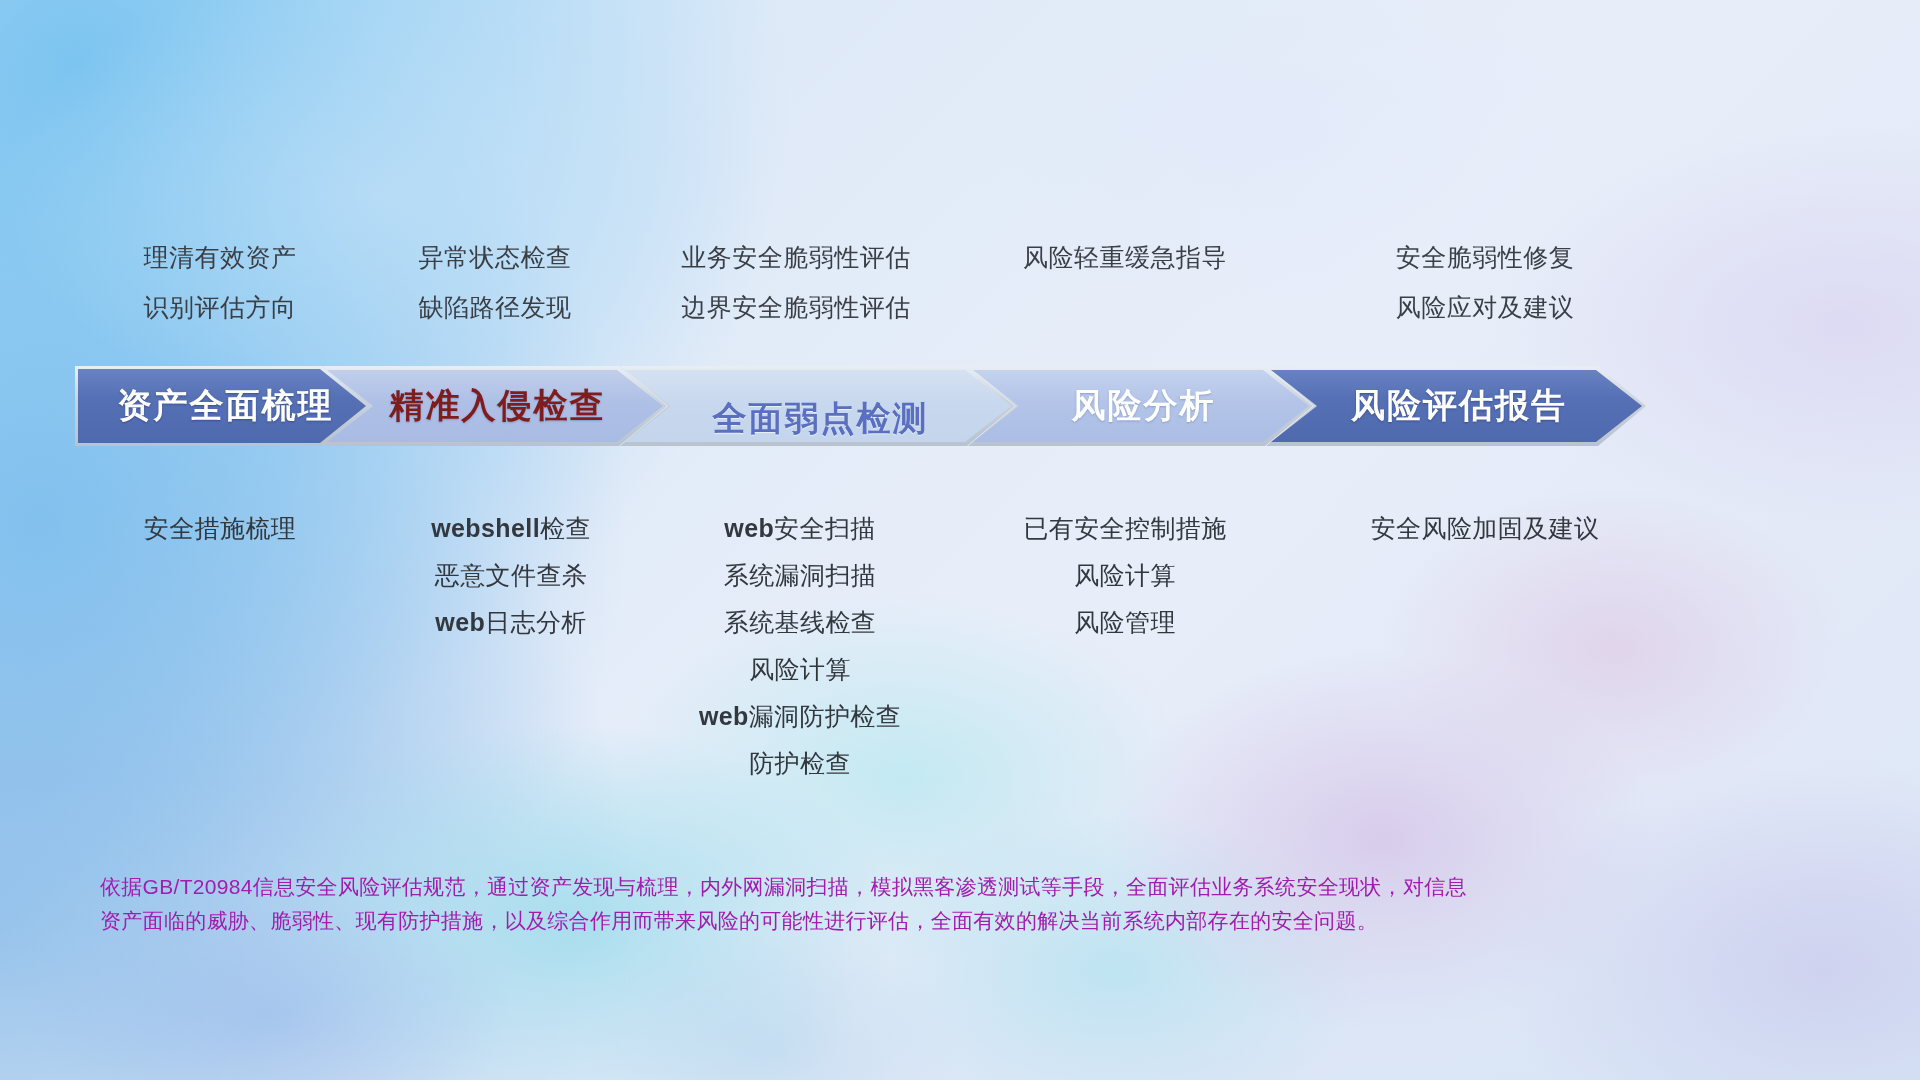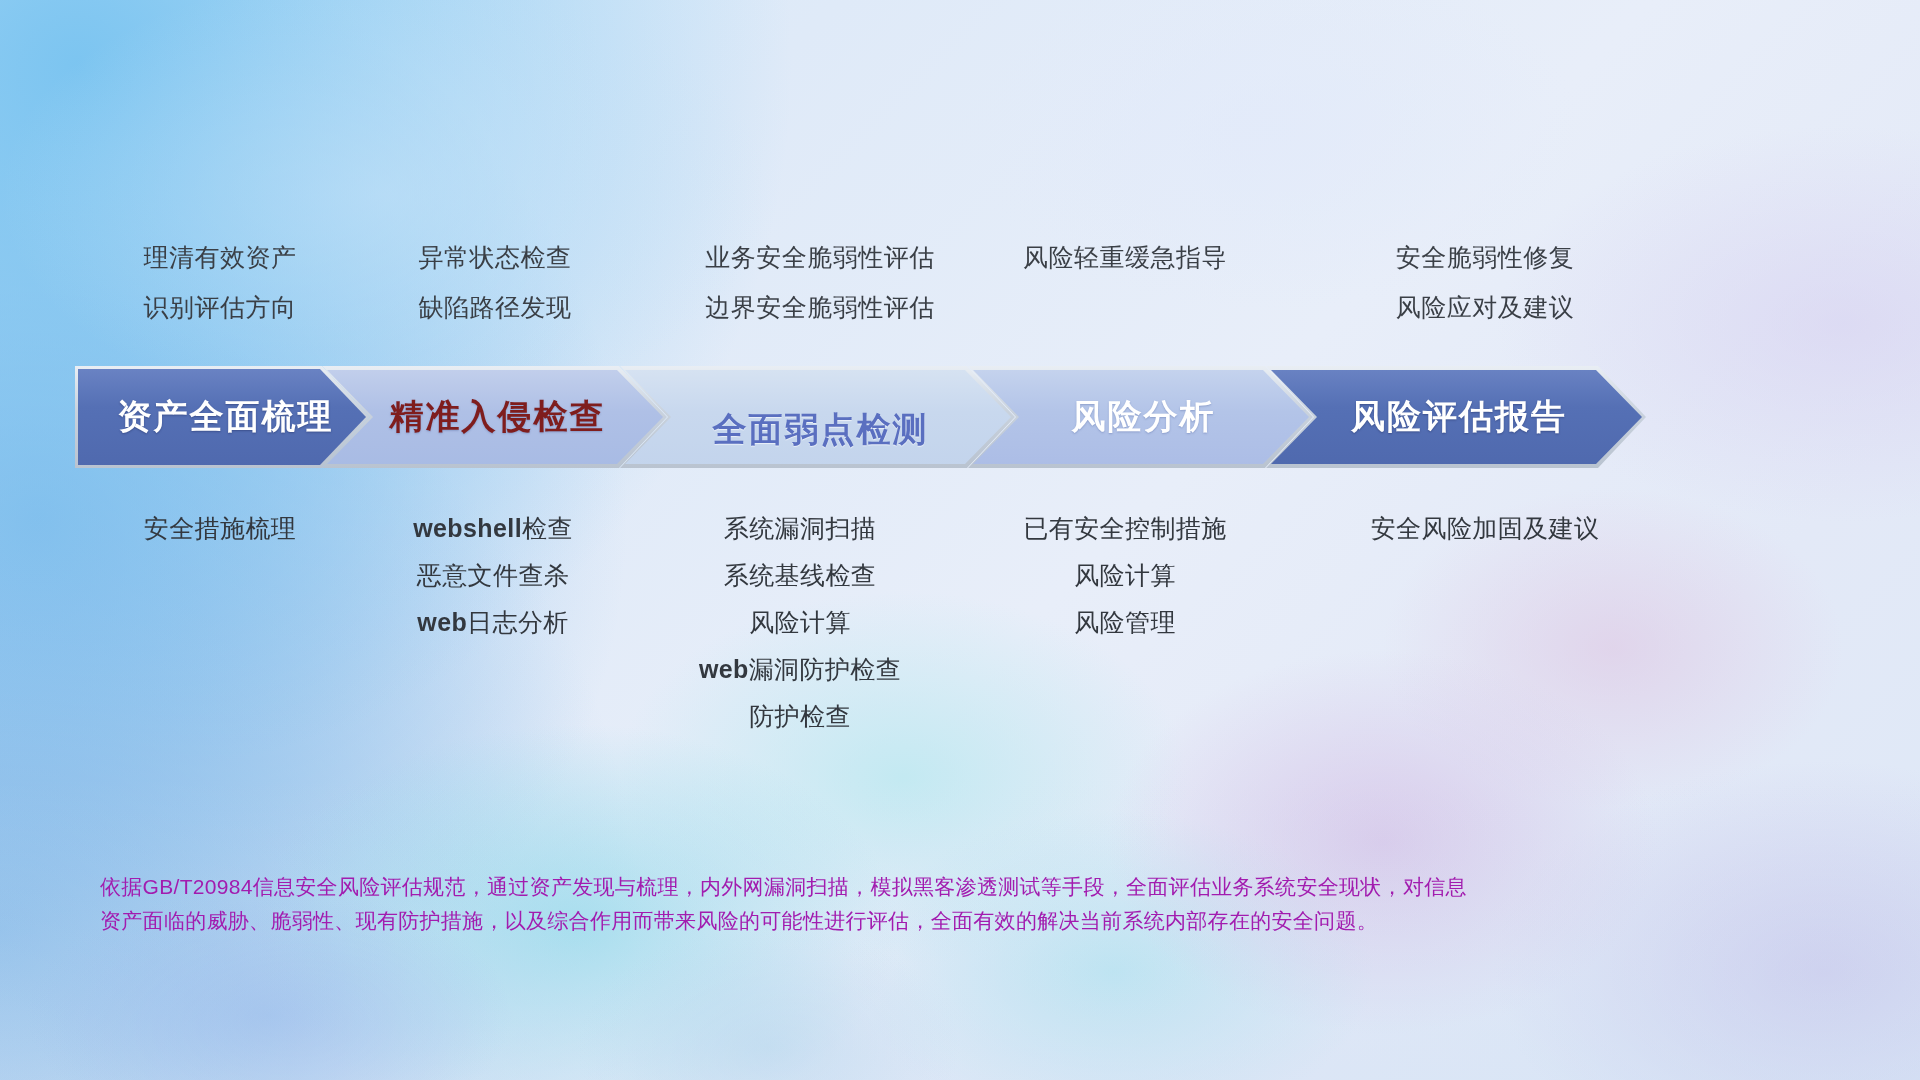--- a/index.html
+++ b/index.html
@@ -93,21 +93,21 @@
   #band {
     position: absolute;
     top: 366px;
     left: 0;
     width: 1920px;
     height: 100px;
   }
   .chev {
     position: absolute;
     top: 0;
-    height: 102px;
+    height: 80px;
     display: flex;
     align-items: center;
     justify-content: center;
     box-sizing: border-box;
   }
   .chev .cap {
     position: relative;
     z-index: 3;
     font-size: 34px;
     font-weight: bold;
@@ -183,21 +183,21 @@
 
     <div class="row" id="top-row">
         <div class="col" style="position: absolute; left: 60px; width: 320px;">
           <div class="top-line">理清有效资产</div>
           <div class="top-line">识别评估方向</div>
         </div>
         <div class="col" style="position: absolute; left: 330px; width: 330px;">
           <div class="top-line">异常状态检查</div>
           <div class="top-line">缺陷路径发现</div>
         </div>
-        <div class="col" style="position: absolute; left: 620px; width: 400px;">
+        <div class="col" style="position: absolute; left: 596px; width: 400px;">
           <div class="top-line">业务安全脆弱性评估</div>
           <div class="top-line">边界安全脆弱性评估</div>
         </div>
         <div class="col" style="position: absolute; left: 960px; width: 330px;">
           <div class="top-line">风险轻重缓急指导</div>
         </div>
         <div class="col" style="position: absolute; left: 1270px; width: 430px;">
           <div class="top-line">安全脆弱性修复</div>
           <div class="top-line">风险应对及建议</div>
         </div>
@@ -238,26 +238,27 @@
             <div class="inner"></div>
           </div>
           <div class="cap">风险评估报告</div>
         </div>
       </div>
 
     <div class="row" id="bottom-row">
         <div class="col" style="position: absolute; left: 60px; width: 320px;">
           <div class="bot-line">安全措施梳理</div>
         </div>
-        <div class="col" style="position: absolute; left: 328px; width: 330px;">
+        <div class="col" style="position: absolute; left: 346px; width: 330px;">
           <div class="bot-line"><b>webshell</b><span>检查</span></div>
           <div class="bot-line">恶意文件查杀</div>
           <div class="bot-line"><b>web</b><span>日志分析</span></div>
         </div>
         <div class="col" style="position: absolute; left: 600px; width: 400px;">
+          <div class="bot-line"><b>web</b><span>安全扫描</span></div>
           <div class="bot-line">系统漏洞扫描</div>
           <div class="bot-line">系统基线检查</div>
           <div class="bot-line">风险计算</div>
           <div class="bot-line"><b>web</b><span>漏洞防护检查</span></div>
           <div class="bot-line">防护检查</div>
         </div>
         <div class="col" style="position: absolute; left: 960px; width: 330px;">
           <div class="bot-line">已有安全控制措施</div>
           <div class="bot-line">风险计算</div>
           <div class="bot-line">风险管理</div>

